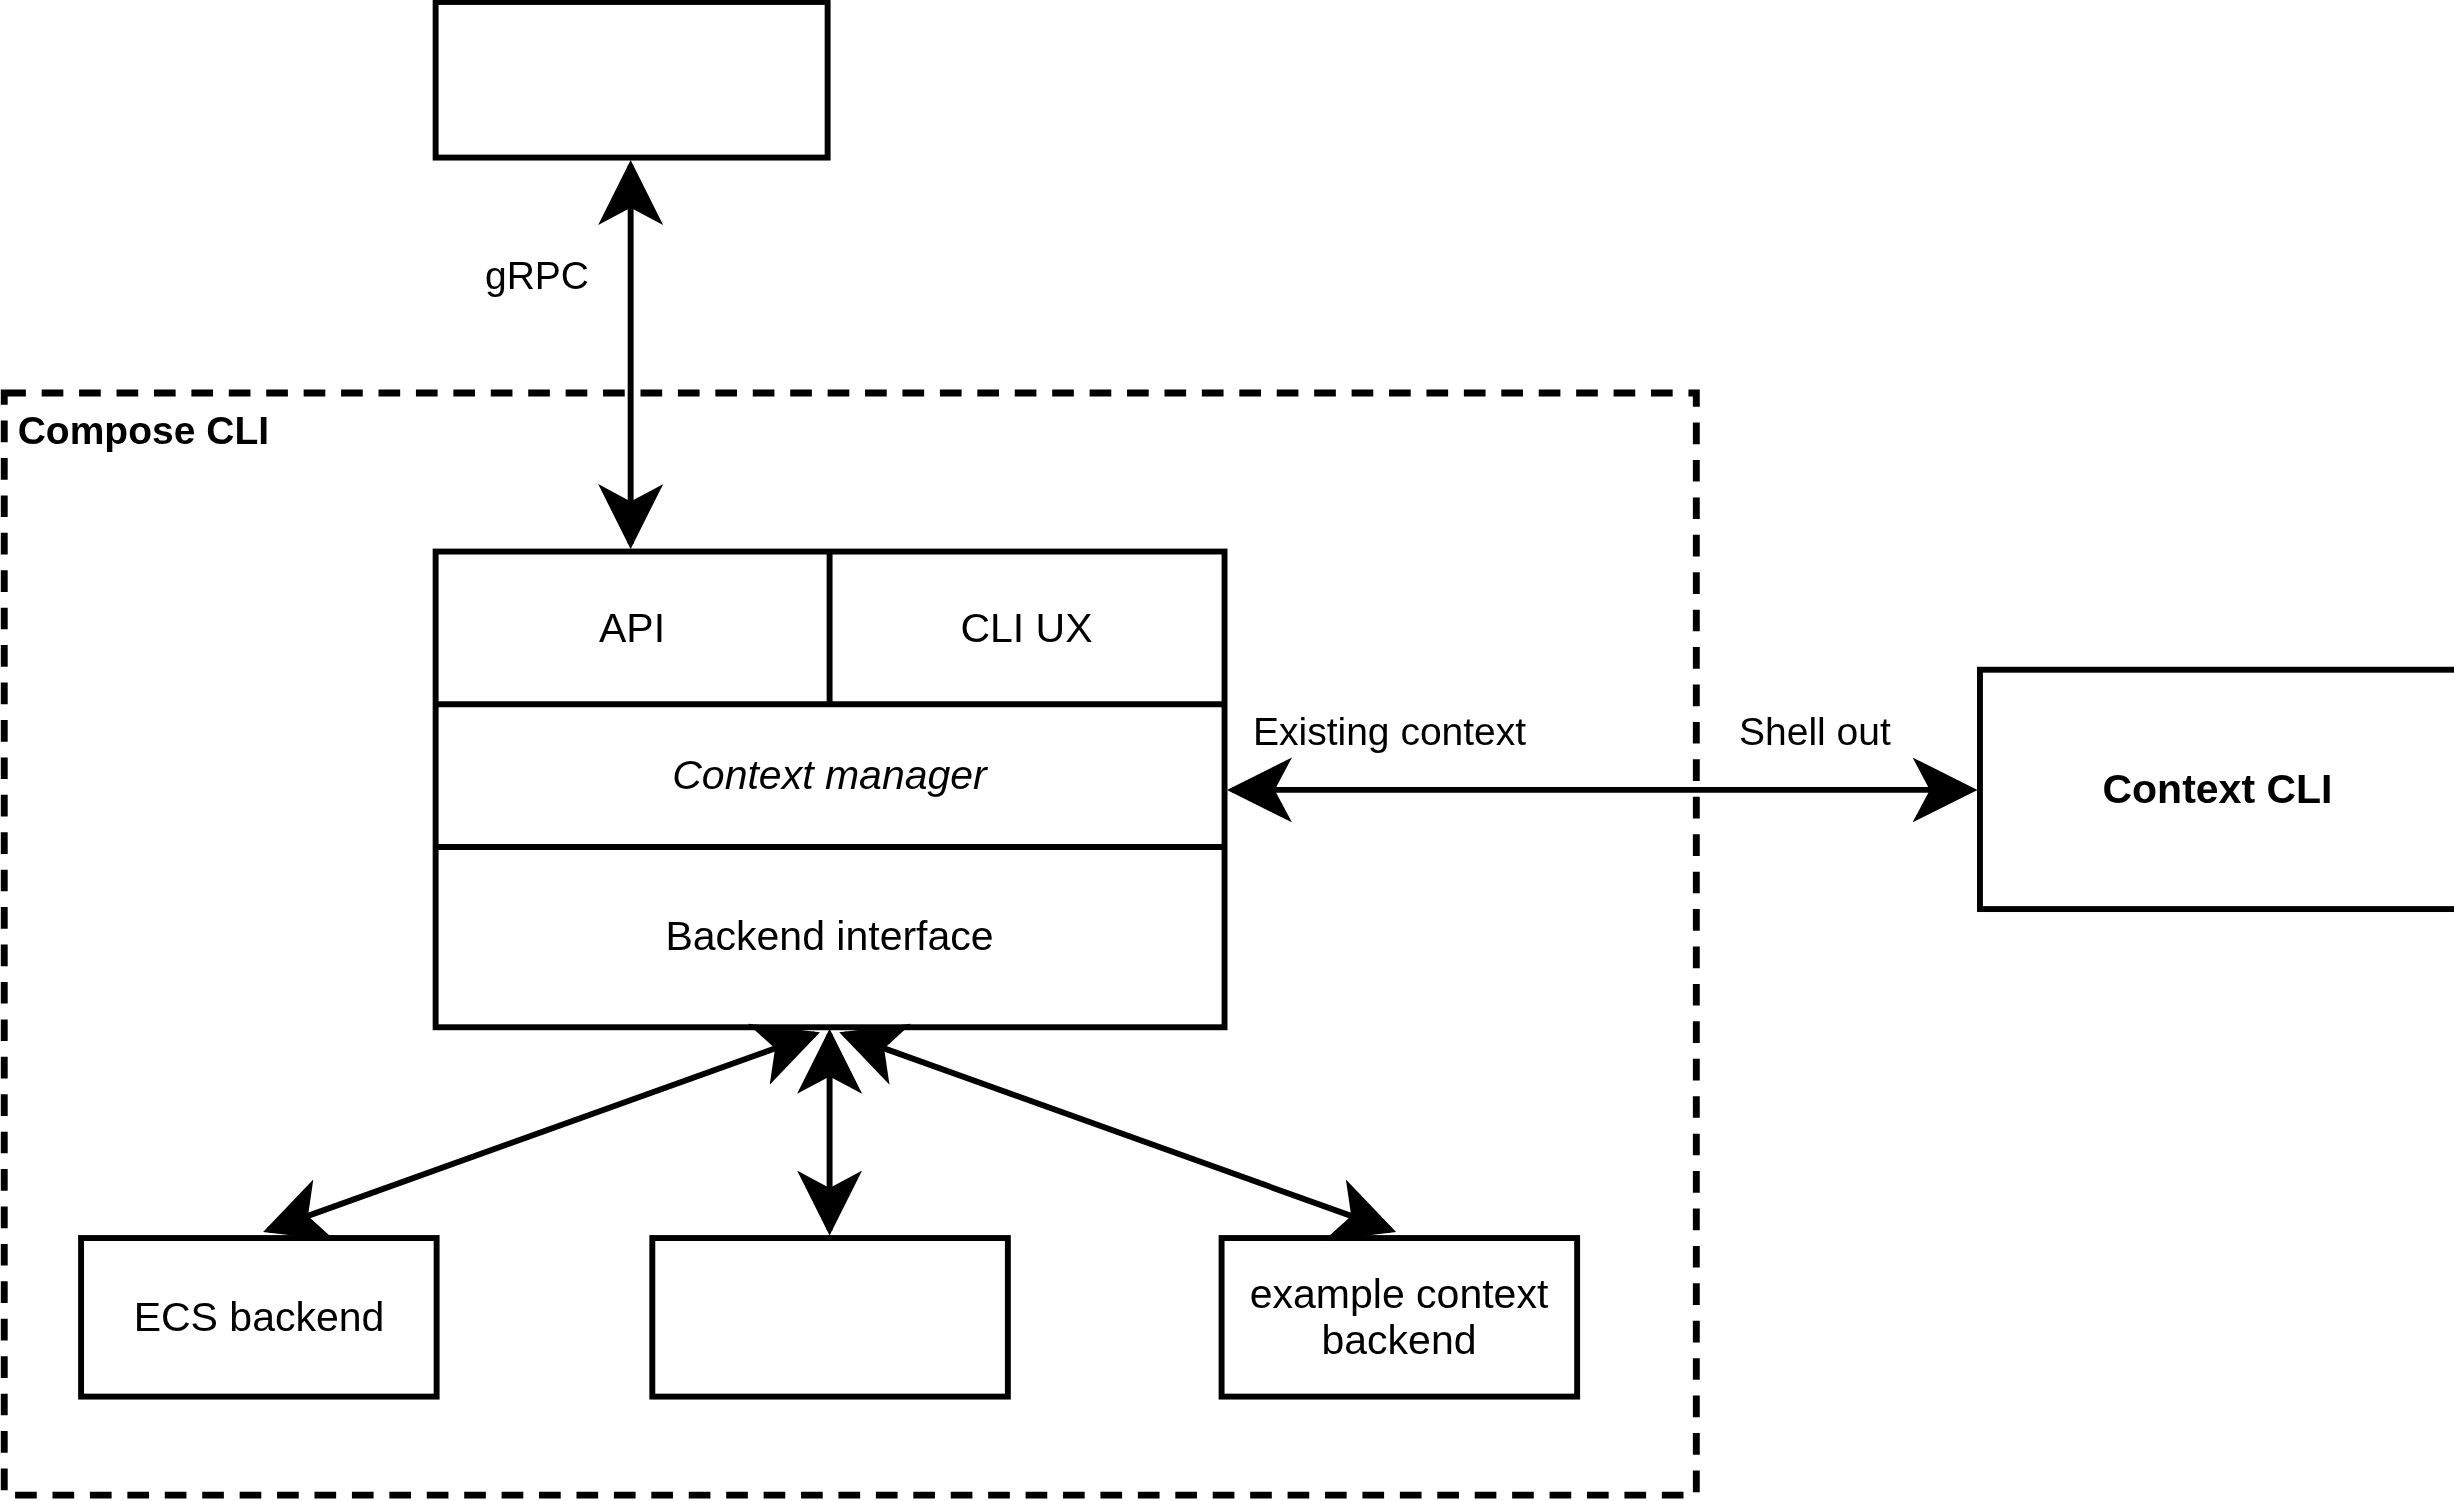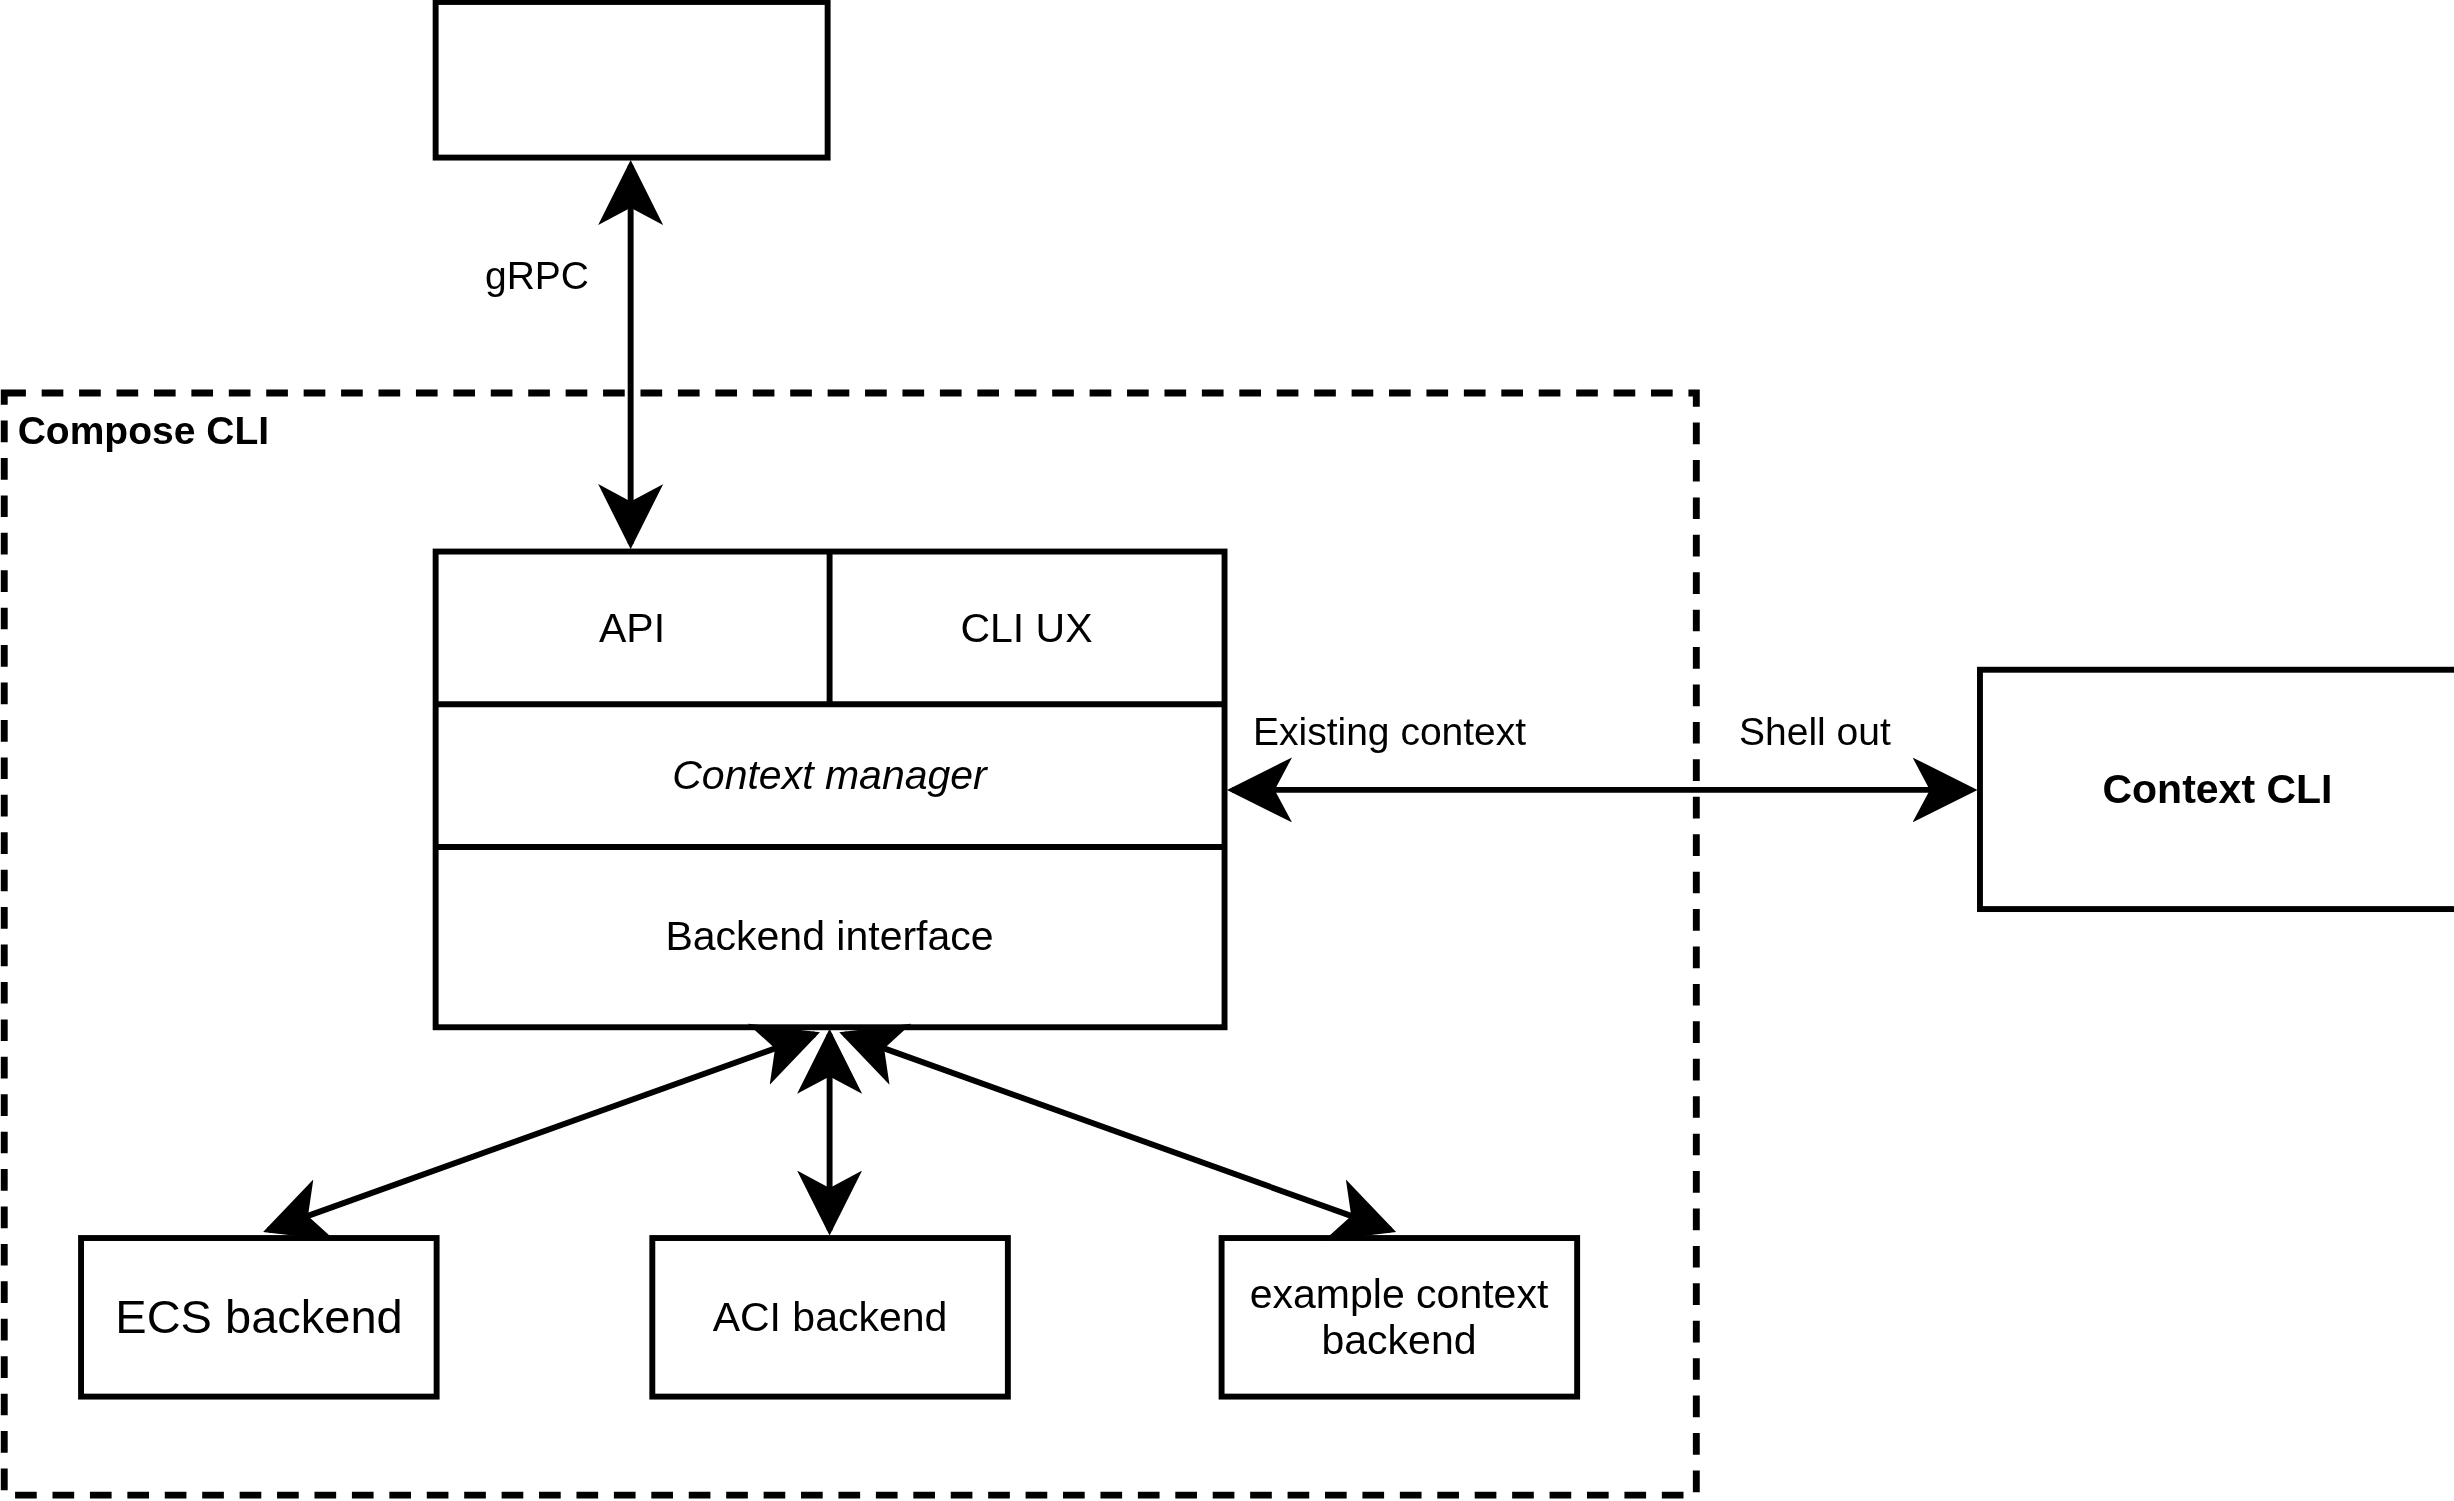--- a/index.html
+++ b/index.html
@@ -103,21 +103,20 @@
   <div class="node-label lbl-regular" style="left:435px; top:704px; width:789px; height:143px; font-size:41px;font-style:italic;">Context manager</div>
 
   <div class="node-label lbl-regular" style="left:435px; top:847px; width:789px; height:180px; font-size:41px;">Backend interface</div>
 
   <div class="edge-label" style="left:1253px; top:710px; font-size:39px;">Existing context</div>
 
   <div class="edge-label" style="left:1739px; top:710px; font-size:39px;text-align:right;">Shell out</div>
 
   <div class="node-label lbl-bold" style="left:1980px; top:670px; width:475px; height:239px; font-size:41px;">Context CLI</div>
 
-  <div class="node-label lbl-regular" style="left:81px; top:1238px; width:356px; height:159px; font-size:47px;text-align:right;">ECS backend</div>
+  <div class="node-label lbl-regular" style="left:81px; top:1238px; width:356px; height:159px; font-size:41px;text-align:right;">ECS backend</div>
 
-  <div class="node-label lbl-regular" style="left:652px; top:1238px; width:356px; height:159px; font-size:41px;">ACI backend</div>
 
   <div class="node-label lbl-regular" style="left:1221px; top:1238px; width:356px; height:159px; font-size:41px;">example context
 backend</div>
 
 </div>
 
 
 </body></html>

